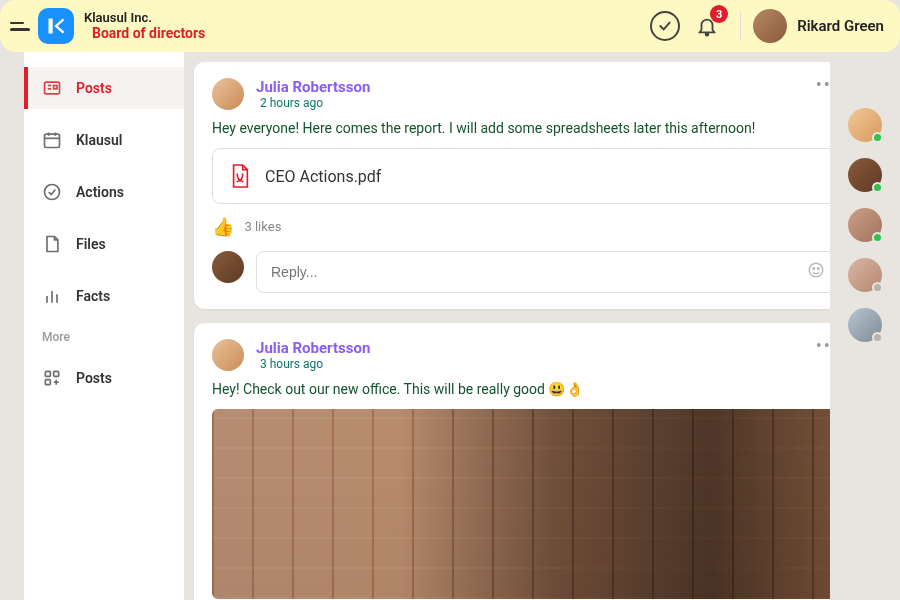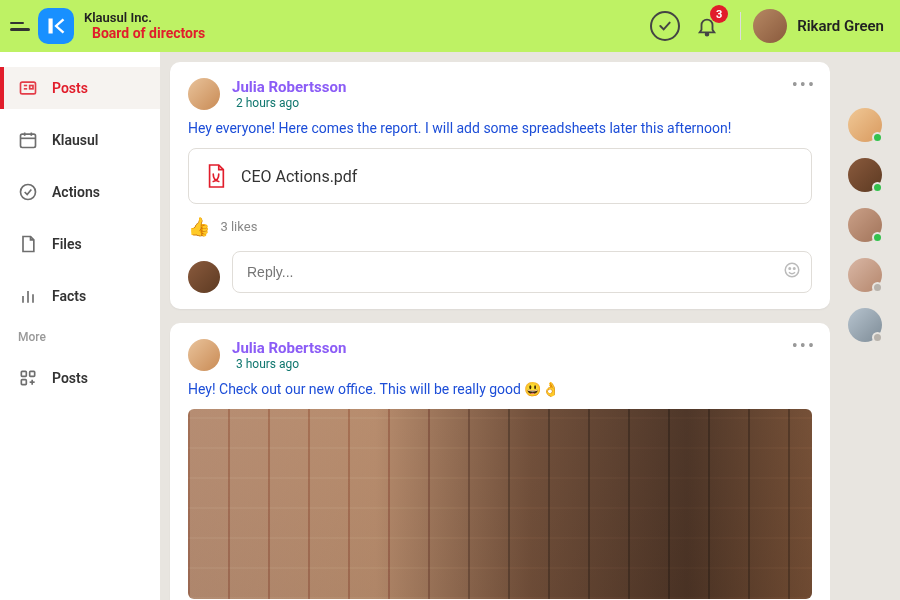--- a/index.html
+++ b/index.html
@@ -8,26 +8,27 @@
     background: #e8e5e0;
     width: 900px;
     height: 600px;
     overflow: hidden;
     color: #333;
   }
 
   
   .header {
     height: 52px;
-    background: #bef264;
+    background: #fef9c3;
     display: flex;
     align-items: center;
     padding: 0 16px 0 10px;
     position: relative;
     z-index: 5;
+    border-radius: 16px;
   }
   .menu-btn { width: 22px; height: 22px; display:flex; flex-direction:column; justify-content:center; gap:4px; margin-right:6px; cursor:pointer;}
   .menu-btn span{ display:block; height:2.5px; background:#333; border-radius:2px;}
   .menu-btn span:nth-child(1){width:14px}
   .menu-btn span:nth-child(2){width:20px}
   .logo {
     width: 36px; height:36px; border-radius:10px; background:#1890ff;
     display:flex; align-items:center; justify-content:center; margin-right:10px;
   }
   .titles { display:flex; flex-direction:column; line-height:1.2;}
@@ -40,21 +41,21 @@
   .hicon.nb{border:none}
   .bell-wrap{position:relative;margin:0 6px;cursor:pointer}
   .badge{
     position:absolute;top:-6px;right:-6px;background:#e11d2b;color:#fff;border-radius:50%;width:18px;height:18px;font-size:11px;font-weight:700;display:flex;align-items:center;justify-content:center;
   }
   .vdiv{width:1px;height:28px;background:#ddd;margin:0 12px}
   .avatar{width:34px;height:34px;border-radius:50%;background:linear-gradient(135deg,#b68863,#8a5a3d);margin-right:10px}
   .username{font-size:15px;font-weight:600;color:#222}
 
   
-  .main { display:flex; height:548px; }
+  .main { display:flex; height:548px;padding-left:24px; }
 
   
   .sidebar{width:160px;background:#fff;display:flex;flex-direction:column;padding-top:10px}
   .side-item{
     display:flex;align-items:center;gap:14px;height:42px;padding:0 18px;font-size:14px;font-weight:600;color:#333;cursor:pointer;margin:5px 0;
   }
   .side-item.active{color:#e11d2b;background:#f6f3f0;border-left:4px solid #e11d2b;padding-left:14px}
   .side-icon{width:20px;height:20px;display:flex;align-items:center;justify-content:center;opacity:.85}
   .side-more{font-size:12px;color:#999;padding:8px 18px;font-weight:500}
 
@@ -64,27 +65,27 @@
 
   .card{
     width:660px;background:#fff;border-radius:10px;padding:16px 18px;position:relative;
     box-shadow:0 1px 2px rgba(0,0,0,0.05);
   }
   .card-menu{position:absolute;top:12px;right:14px;color:#999;font-size:18px;letter-spacing:2px;cursor:pointer}
   .post-head{display:flex;align-items:center;gap:12px;margin-bottom:10px}
   .pavatar{width:32px;height:32px;border-radius:50%;background:linear-gradient(135deg,#e9c39b,#c98b55);flex-shrink:0}
   .pname{font-size:15px;font-weight:700;color:#8b5cf6}
   .ptime{font-size:12px;color:#0f766e;margin-left:4px}
-  .pbody{font-size:14px;color:#1d4ed8;margin:6px 0 12px}
+  .pbody{font-size:14px;color:#14532d;margin:6px 0 12px}
   .attach{
     border:1px solid #e0ddd8;border-radius:8px;display:flex;align-items:center;gap:14px;padding:14px 16px;margin:6px 0 12px;cursor:pointer;
   }
   .likes{display:flex;align-items:center;gap:10px;font-size:13px;color:#888;margin-top:6px}
   .thumb{color:#2b8ae6;font-size:18px}
-  .reply-row{display:flex;align-items:flex-end;gap:12px;margin-top:14px}
+  .reply-row{display:flex;align-items:flex-start;gap:12px;margin-top:14px}
   .reply-box{
     flex:1;border:1px solid #e0ddd8;border-radius:8px;height:42px;display:flex;align-items:center;padding:0 14px;position:relative;
   }
   .reply-box input{border:none;outline:none;font-size:14px;width:100%;background:transparent}
   .emoji-btn{position:absolute;right:10px;color:#bbb;font-size:18px;cursor:pointer}
 
   .postimg{
     width:100%;height:190px;border-radius:6px;margin-top:6px;
     background:
       linear-gradient(115deg, rgba(255,255,255,0.15) 0%, rgba(0,0,0,0.3) 100%),

